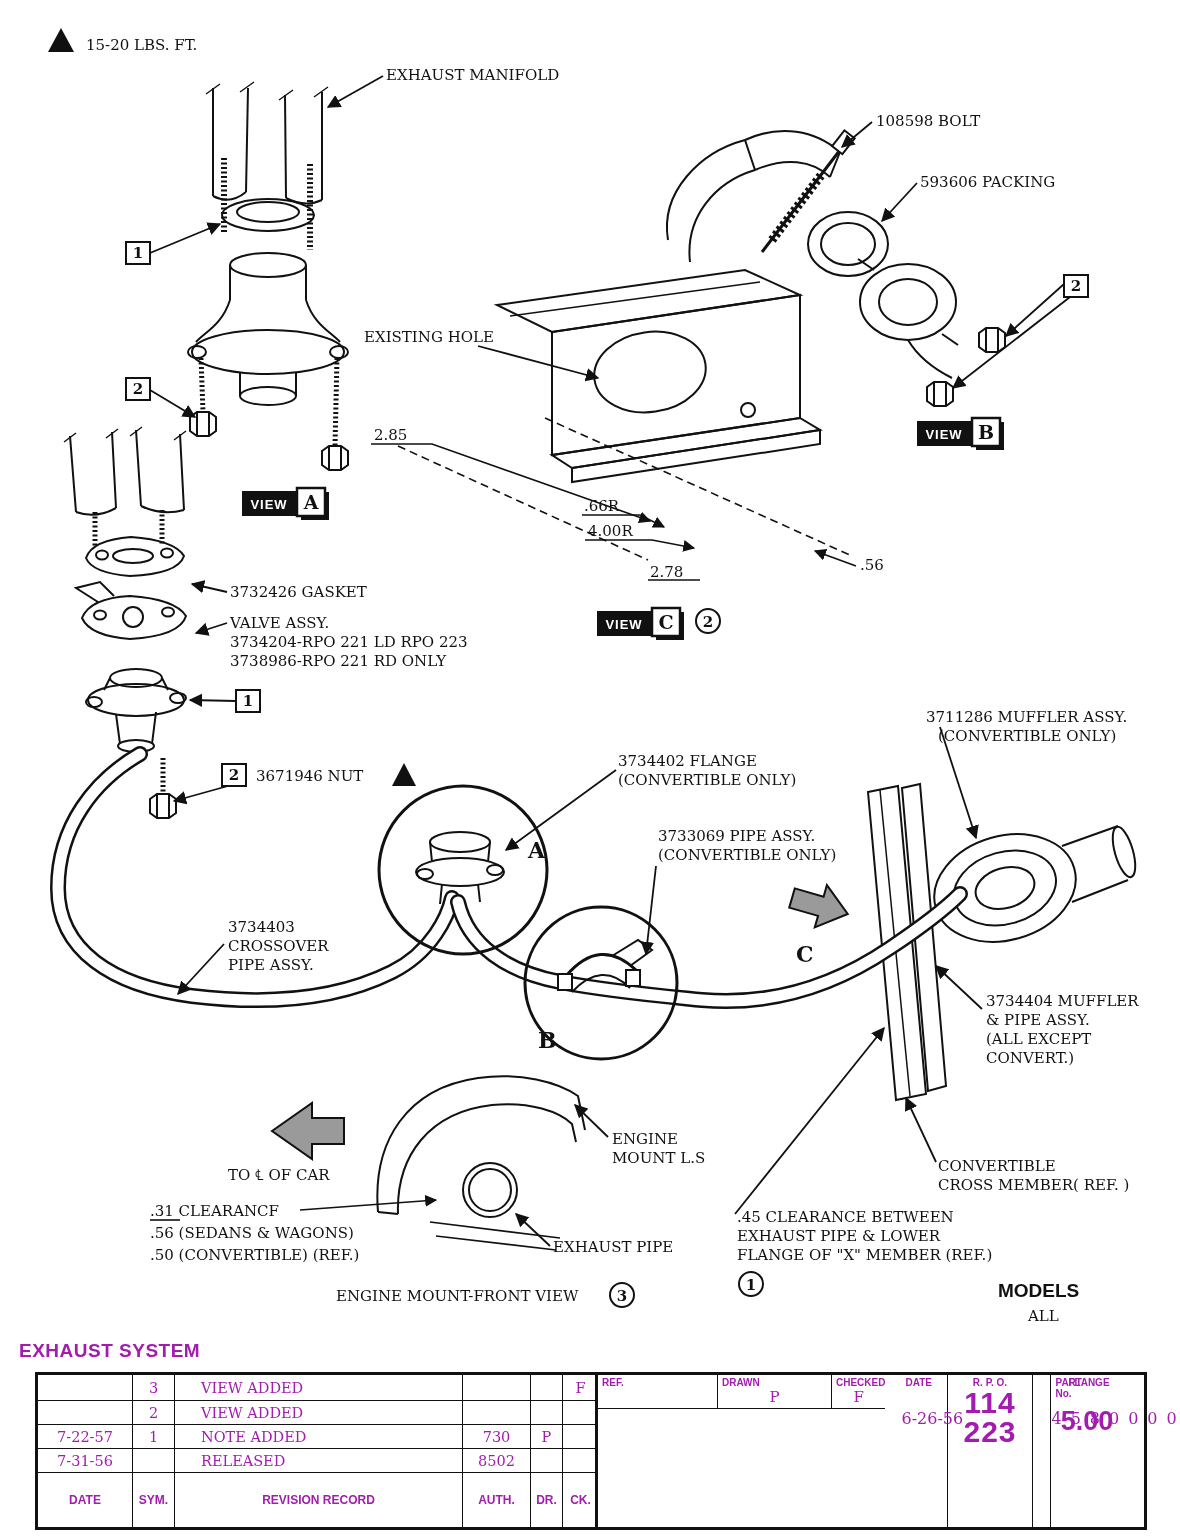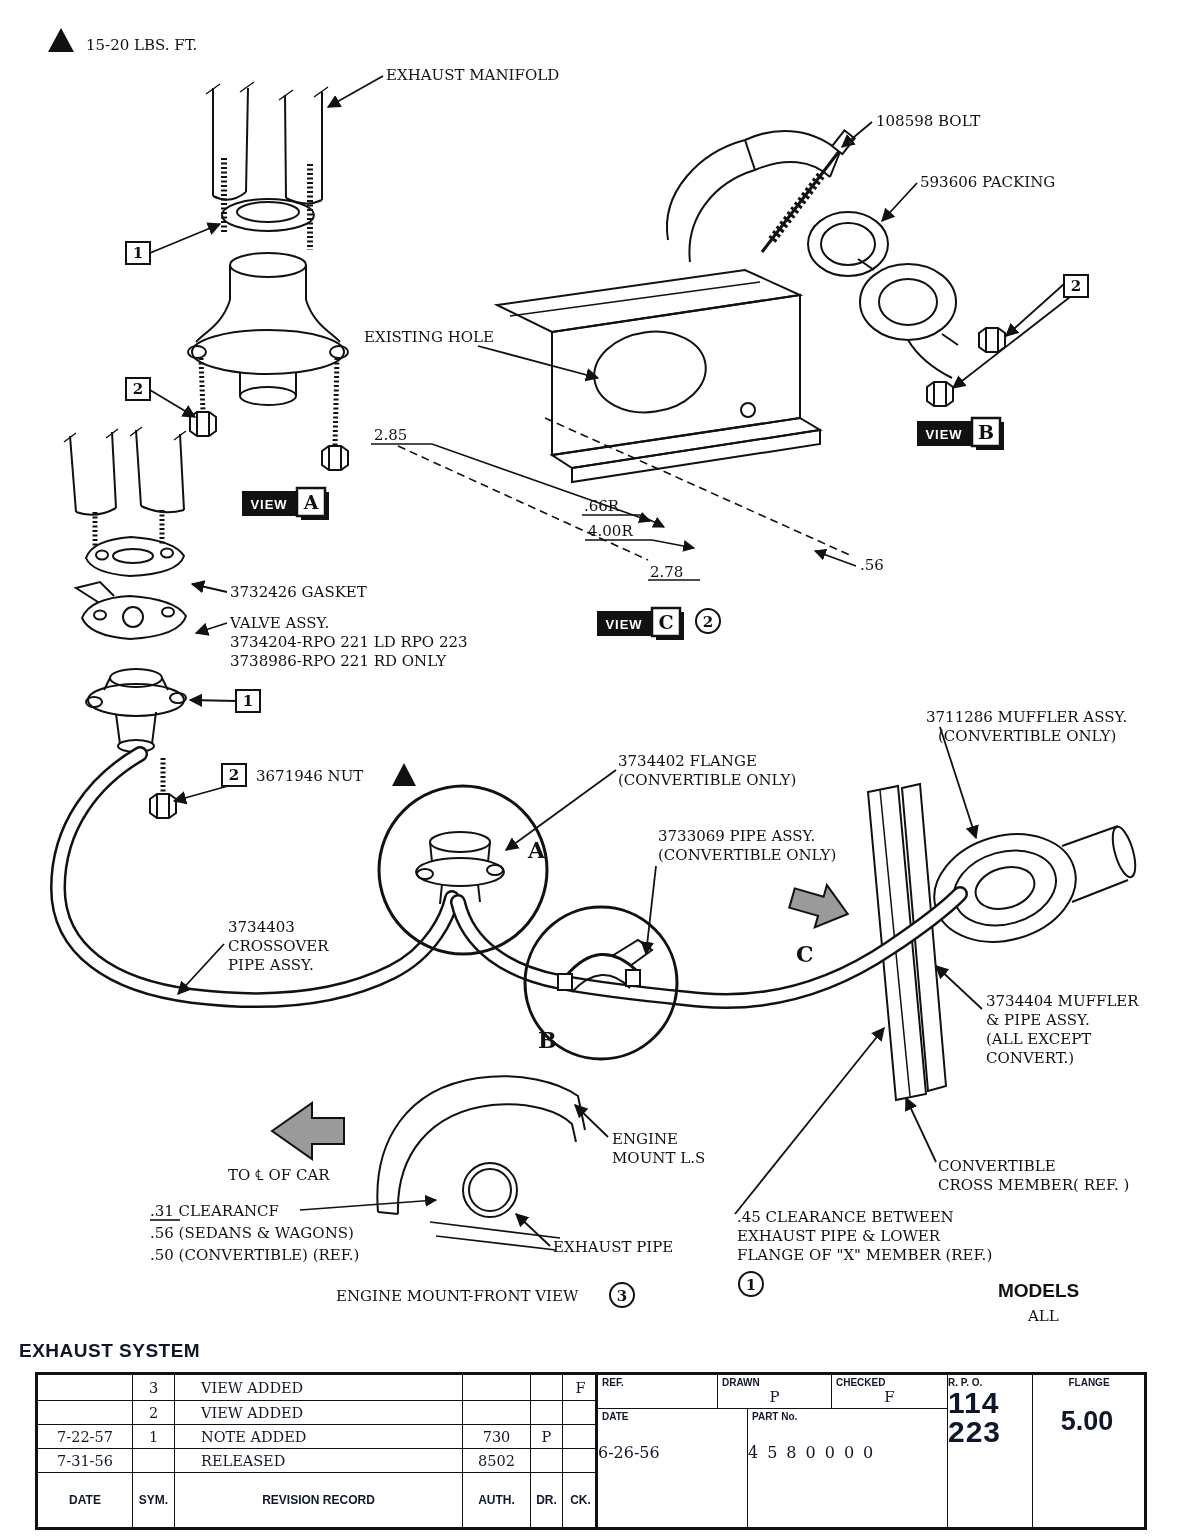--- a/index.html
+++ b/index.html
@@ -1,18 +1,18 @@
 <!DOCTYPE html>
 <html><head>
 <meta charset="utf-8">
 <style>
   * { margin:0; padding:0; box-sizing:border-box; }
   html,body { background:#e8e8e4; }
   .page { position:relative; width:1180px; height:1537px; background:#fff; margin:0 auto;
-          font-family:"DejaVu Serif", serif; color:#0f172a; overflow:hidden; }
+          font-family:"DejaVu Serif", serif; color:#a21caf; overflow:hidden; }
   svg.draw { position:absolute; left:0; top:0; }
   svg text { font-family:"DejaVu Serif", serif; fill:#111; stroke:none; }
   svg text.lbl  { font-size:15px; }
   svg text.dim  { font-size:15px; }
   svg text.cnum { font-size:15px; font-weight:bold; text-anchor:middle; }
   svg text.vword { font-family:"Liberation Sans", sans-serif; font-size:13px; font-weight:bold;
                    fill:#fff; text-anchor:middle; letter-spacing:1px; }
   svg text.vletter { font-size:19px; font-weight:bold; text-anchor:middle; }
   svg text.dletter { font-size:22px; font-weight:bold; }
   svg text.models { font-family:"Liberation Sans", sans-serif; font-size:19px; font-weight:bold; }
@@ -35,35 +35,35 @@
   .rev > div.rec { justify-content:flex-start; padding-left:26px; }
   .rev > div.r5.rec { justify-content:center; padding-left:0; }
 
   
   .tb { flex:1; display:flex; flex-direction:column; font-family:"Liberation Sans", sans-serif; }
   .slab { font-size:10px; font-weight:bold; padding:2px 0 0 4px; }
   .tb-name { height:27px; border-bottom:1.5px solid #111; display:flex; }
   .tb-name .val { flex:1; text-align:center; font-weight:bold; font-size:15px;
                   letter-spacing:.6px; padding-top:5px; }
   .tb-body { flex:1; display:flex; }
-  .tb-left { width:350px; border-right:1.5px solid #111; display:flex; flex-direction:column; }
+  .tb-left { width:350px; border-right:1.5px solid #111; display:flex; flex-direction:row;gap:16px; }
   .tb-mid { height:34px; border-bottom:1.5px solid #111; display:flex; }
   .tb-mid > div { position:relative; }
   .cell-ref { width:120px; border-right:1.5px solid #111; }
   .cell-drawn { width:114px; border-right:1.5px solid #111; }
   .cell-checked { flex:1; }
   .midval { position:absolute; left:0; right:0; top:13px; text-align:center;
             font-family:"DejaVu Serif", serif; font-size:15px; }
   .tb-bot { flex:1; display:flex; }
   .cell-date { width:150px; border-right:1.5px solid #111; position:relative; }
   .cell-part { flex:1; position:relative; }
   .botval { position:absolute; left:0; right:0; top:34px; text-align:left;
             font-family:"DejaVu Serif", serif; font-size:16px; }
   .partval { letter-spacing:9px; }
-  .tb-rpo { width:85px; border-right:1.5px solid #111; }
+  .tb-rpo { width:85px; border-right:1.5px solid #111; text-align:center; }
   .tb-rpo .slab { padding-left:0; }
   .rpo-num { font-size:30px; font-weight:bold; line-height:.98; letter-spacing:1px; }
   .tb-sheet { width:108px; text-align:center; }
   .sheet-val { font-size:27px; font-weight:bold; margin-top:18px; }
 </style>
 </head>
 <body>
 
 <div class="page">
 

